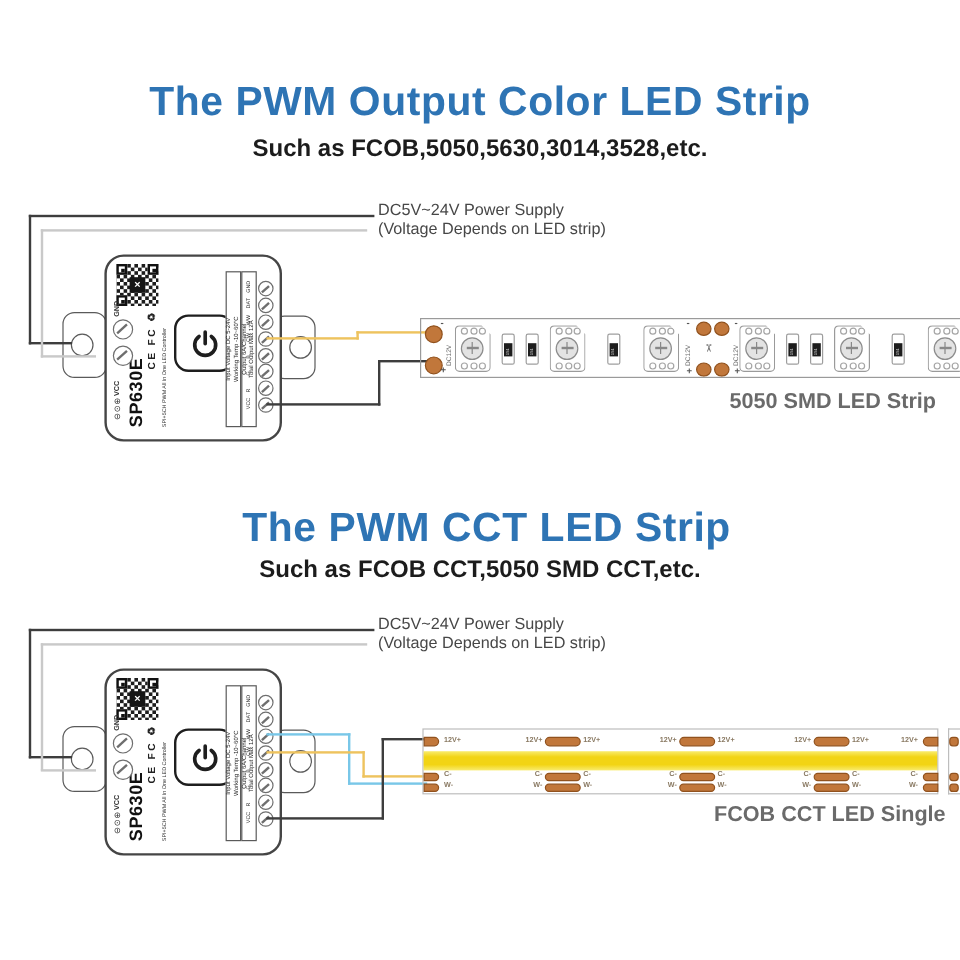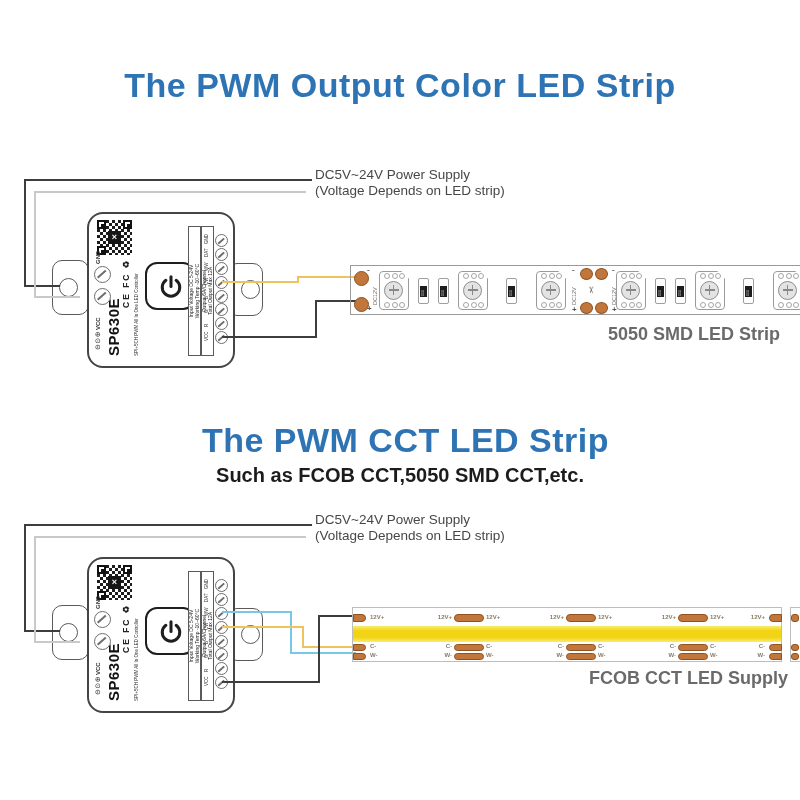--- a/index.html
+++ b/index.html
@@ -95,20 +95,21 @@
   .stripcct-sliver { position:absolute; left:790px; top:607px; width:10px; height:55px; border:1.2px solid #bdbdbd; border-right:none; z-index:8; }
 
   .strip-caption { position:absolute; text-align:right; font-size:18px; font-weight:bold; color:var(--strip-label-gray); }
 </style>
 </head>
 <body>
 
 <div id="page">
 
   <div class="h-title" style="top:66px;">The PWM Output Color LED Strip</div>
+  <div class="h-sub" style="top:113px;">Such as FCOB,5050,5630,3014,3528,etc.</div>
 
   <div class="pwr-label" style="left:315px;top:167px;">
     <div>DC5V~24V Power Supply</div>
     <div>(Voltage Depends on LED strip)</div>
   </div>
 
   <div class="controller-slot" style="left:52px;top:212px;">
   <div style="position:absolute;left:0;top:0;width:211px;height:158px;">
     <div class="ear" style="left:0;top:48px;width:37px;height:55px;"></div>
     <div class="ear" style="left:175px;top:51px;width:36px;height:53px;"></div>
@@ -491,15 +492,15 @@
     <span class="cct-label" style="left:394px;top:35px;width:18px;text-align:right;">C-</span>
     <span class="pad-rect" style="left:416px;top:36px;width:13px;height:7px;border-radius:3.5px 0 0 3.5px;"></span>
     <span class="cct-label" style="left:394px;top:44px;width:18px;text-align:right;">W-</span>
     <span class="pad-rect" style="left:416px;top:45px;width:13px;height:7px;border-radius:3.5px 0 0 3.5px;"></span>
   </div>
   <div class="stripcct-sliver">
     <span class="pad-rect" style="left:0;top:6px;width:8px;height:8px;"></span>
     <span class="pad-rect" style="left:0;top:36px;width:8px;height:7px;"></span>
     <span class="pad-rect" style="left:0;top:45px;width:8px;height:7px;"></span>
   </div>
-  <div class="strip-caption" style="left:352px;top:668px;width:436px;">FCOB CCT LED Supply</div>
+  <div class="strip-caption" style="left:352px;top:668px;width:436px;">FCOB CCT LED Single</div>
 
 </div>
 
 </body></html>

